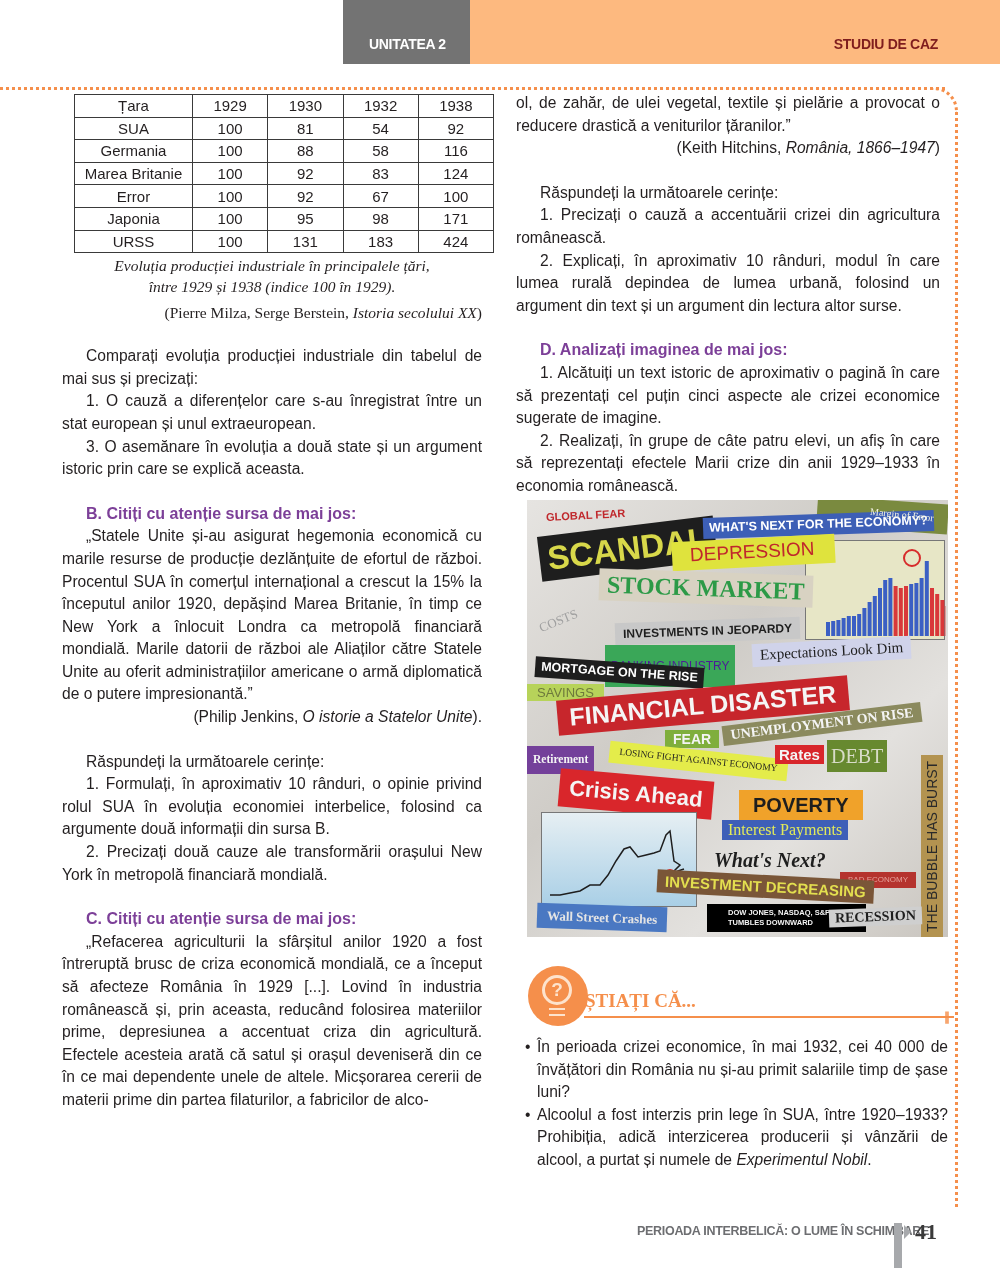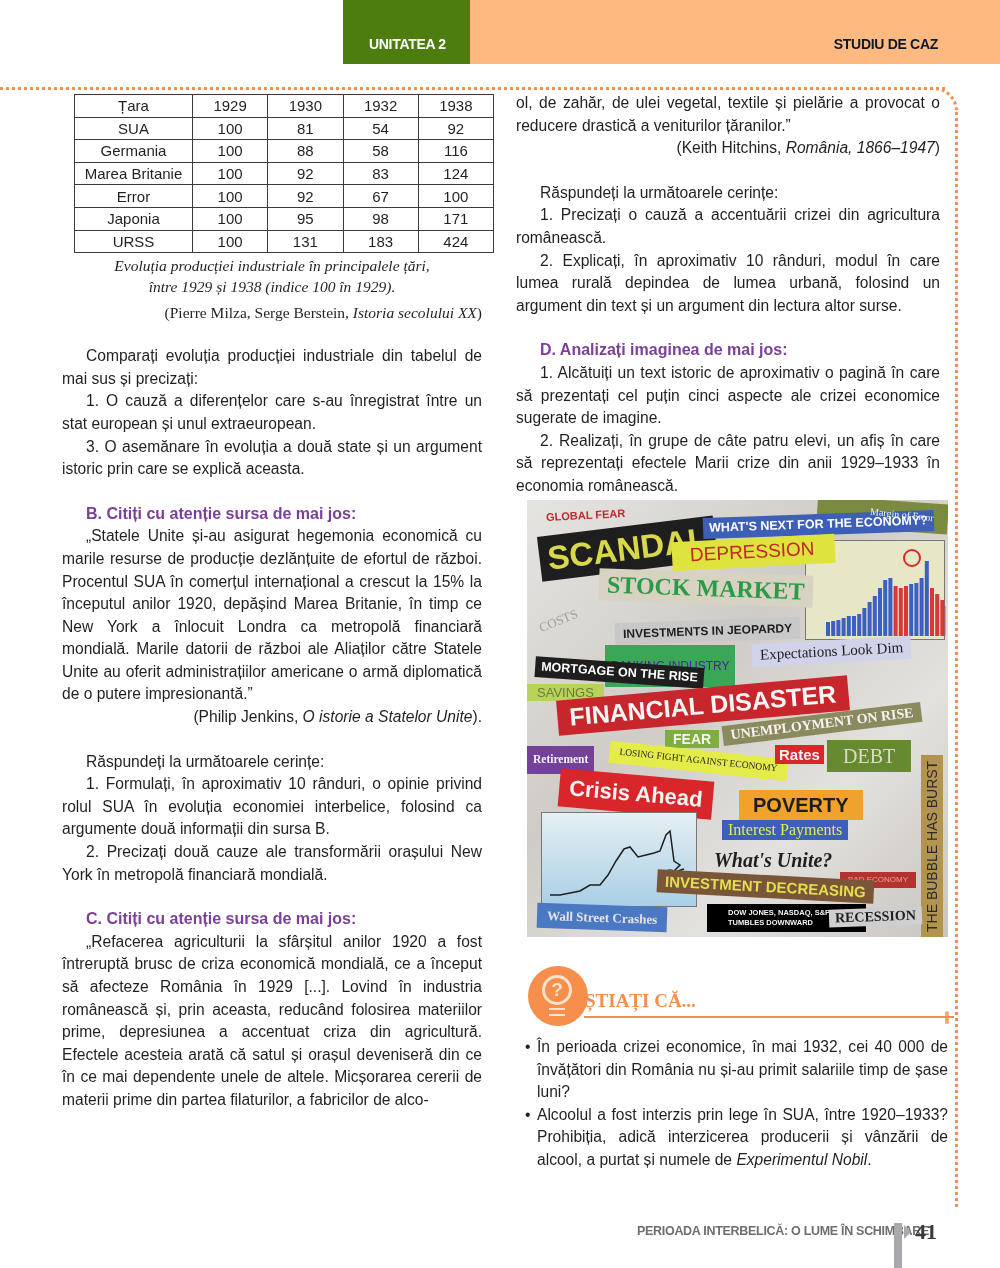--- a/index.html
+++ b/index.html
@@ -1,23 +1,23 @@
 <!DOCTYPE html>
 <html><head>
 <meta charset="utf-8">
 <style>
   * { box-sizing: border-box; margin: 0; padding: 0; }
   html, body { width: 1000px; height: 1268px; background: #ffffff; overflow: hidden; }
   body { position: relative; font-family: "Liberation Sans", sans-serif; color: #231f20; }
 
   
-  .hdr-unit { position: absolute; left: 343px; top: 0; width: 145px; height: 64px; background: #4d7c0f; }
+  .hdr-unit { position: absolute; left: 343px; top: 0; width: 145px; height: 64px; background: #737373; }
   .hdr-case { position: absolute; left: 470px; top: 0; width: 530px; height: 64px; background: #fdb97f; }
   .hdr-unit span { position: absolute; left: 26px; top: 36px; font-weight: bold; font-size: 14px; color: #ffffff; letter-spacing: -0.3px; }
-  .hdr-case span { position: absolute; right: 62px; top: 36px; font-weight: bold; font-size: 14px; color: #0f172a; letter-spacing: -0.3px; }
+  .hdr-case span { position: absolute; right: 62px; top: 36px; font-weight: bold; font-size: 14px; color: #7f1d1d; letter-spacing: -0.3px; }
 
   
   .dots-top { position: absolute; left: 0; top: 87px; width: 945px; height: 0; border-top: 3px dotted #f58f4b; }
   .dots-corner { position: absolute; left: 930px; top: 87px; width: 28px; height: 28px; border-top: 3px dotted #f58f4b; border-right: 3px dotted #f58f4b; border-top-right-radius: 24px; }
   .dots-right { position: absolute; left: 955px; top: 112px; width: 0; height: 1095px; border-right: 3px dotted #f58f4b; }
 
   
   .col { position: absolute; font-size: 15.6px; line-height: 22.6px; text-align: justify; }
   .col-left { left: 62px; top: 92px; width: 420px; }
   .col-right { left: 516px; top: 92px; width: 424px; }
@@ -218,34 +218,34 @@
   <div class="clip" style="left:78px;top:145px;background:#3aa758;color:#4c1d95;font-size:12px;font-weight:normal;padding:15px 6px;">BANKING INDUSTRY</div>
   <div class="clip" style="left:225px;top:140px;background:#d0d3ea;color:#1e1e1e;font-size:15px;font-weight:normal;font-family:'Liberation Serif',serif;padding:4px 8px;transform:rotate(-3deg);">Expectations Look Dim</div>
   <div class="clip" style="left:8px;top:162px;background:#1e1e1e;color:#ffffff;font-size:12.5px;padding:4px 6px;transform:rotate(4deg);">MORTGAGE ON THE RISE</div>
   <div class="clip" style="left:0;top:184px;background:#b7d35a;color:#6e7a3c;font-size:13px;font-weight:normal;padding:2px 10px;">SAVINGS</div>
   <div class="clip" style="left:30px;top:188px;background:#c7262c;color:#f5f5f5;font-size:25px;padding:5px 12px;transform:rotate(-5deg);">FINANCIAL DISASTER</div>
   <div class="clip" style="left:138px;top:230px;background:#7fae3c;color:#f4f4f4;font-size:14px;padding:2px 8px;">FEAR</div>
   <div class="clip" style="left:195px;top:214px;background:#8b8a5e;color:#f4f4f4;font-size:14px;font-family:'Liberation Serif',serif;padding:3px 8px;transform:rotate(-7deg);">UNEMPLOYMENT ON RISE</div>
   <div class="clip" style="left:0;top:246px;background:#74409a;color:#f4f4f4;font-size:11.5px;font-family:'Liberation Serif',serif;padding:8px 6px;">Retirement</div>
   <div class="clip" style="left:82px;top:250px;background:#e4ec4a;color:#1e1e1e;font-size:9.5px;font-family:'Liberation Serif',serif;font-weight:normal;padding:6px 10px;transform:rotate(6deg);">LOSING FIGHT AGAINST ECONOMY</div>
   <div class="clip" style="left:248px;top:245px;background:#d8262b;color:#f4f4f4;font-size:15px;padding:2px 4px;">Rates</div>
-  <div class="clip" style="left:300px;top:240px;background:#67892f;color:#d8dcc8;font-size:20px;font-family:'Liberation Serif',serif;font-weight:normal;padding:6px 16px;">DEBT</div>
+  <div class="clip" style="left:300px;top:240px;background:#67892f;color:#d8dcc8;font-size:20px;font-family:'Liberation Serif',serif;font-weight:normal;padding:6px 4px;">DEBT</div>
   <div class="clip" style="left:295px;top:325px;background:#b39350;color:#2a2a2a;font-size:14px;font-weight:normal;padding:4px 6px;transform:rotate(-90deg);transform-origin:left top;left:394px;top:438px;">THE BUBBLE HAS BURST</div>
   <div class="clip" style="left:32px;top:275px;background:#d9262b;color:#f4f4f4;font-size:22px;padding:8px 10px;transform:rotate(5deg);">Crisis Ahead</div>
   <div class="clip" style="left:212px;top:290px;background:#f0a22a;color:#1e1e1e;font-size:20px;padding:5px 14px;">POVERTY</div>
   <div class="clip" style="left:195px;top:320px;background:#3e5fb8;color:#e2ea5a;font-size:16px;font-family:'Liberation Serif',serif;font-weight:normal;padding:2px 6px;">Interest Payments</div>
 
   <div style="position:absolute;left:14px;top:312px;width:156px;height:95px;background:linear-gradient(#e6eff3,#a9cfe6);border:1px solid #777;">
     <svg width="156" height="95">
       <polyline id="lineChart" fill="none" stroke="#1e1e1e" stroke-width="1.5" points="8,82 18,82 28,80 38,78 48,72 58,72 66,62 74,48 82,36 88,34 96,44 104,42 112,40 118,38 124,22 128,18 132,48 138,52 128,62 136,58 142,56"></polyline>
       <circle cx="128" cy="62" r="5" fill="none" stroke="#d72b2b" stroke-width="2"></circle>
     </svg>
   </div>
 
-  <div class="clip" style="left:182px;top:348px;color:#1e1e1e;font-size:20px;font-style:italic;font-family:'Liberation Serif',serif;">What's Unite?</div>
+  <div class="clip" style="left:182px;top:348px;color:#1e1e1e;font-size:20px;font-style:italic;font-family:'Liberation Serif',serif;">What's Next?</div>
   <div class="clip" style="left:313px;top:372px;background:#b5332e;color:#e6a09a;font-size:8px;font-weight:normal;padding:4px 8px;">BAD ECONOMY</div>
   <div class="clip" style="left:130px;top:375px;background:#7a5638;color:#e3df4f;font-size:15px;padding:4px 8px;transform:rotate(3deg);">INVESTMENT DECREASING</div>
   <div class="clip" style="left:10px;top:405px;background:#4a78c2;color:#e4e4e4;font-size:13px;font-family:'Liberation Serif',serif;padding:6px 10px;transform:rotate(2deg);">Wall Street Crashes</div>
   <div style="position:absolute;left:180px;top:404px;background:#000000;color:#f4f4f4;font-size:7.5px;font-weight:bold;padding:4px 21px;line-height:1.3;white-space:nowrap;">
     <span>DOW JONES, NASDAQ, S&amp;P 500</span><br>
     <span>TUMBLES DOWNWARD</span>
   </div>
   <div class="clip" style="left:302px;top:408px;background:#cfcfcf;color:#1e1e1e;font-size:14px;font-family:'Liberation Serif',serif;padding:2px 6px;transform:rotate(-2deg);">RECESSION</div>
 </div>
 

